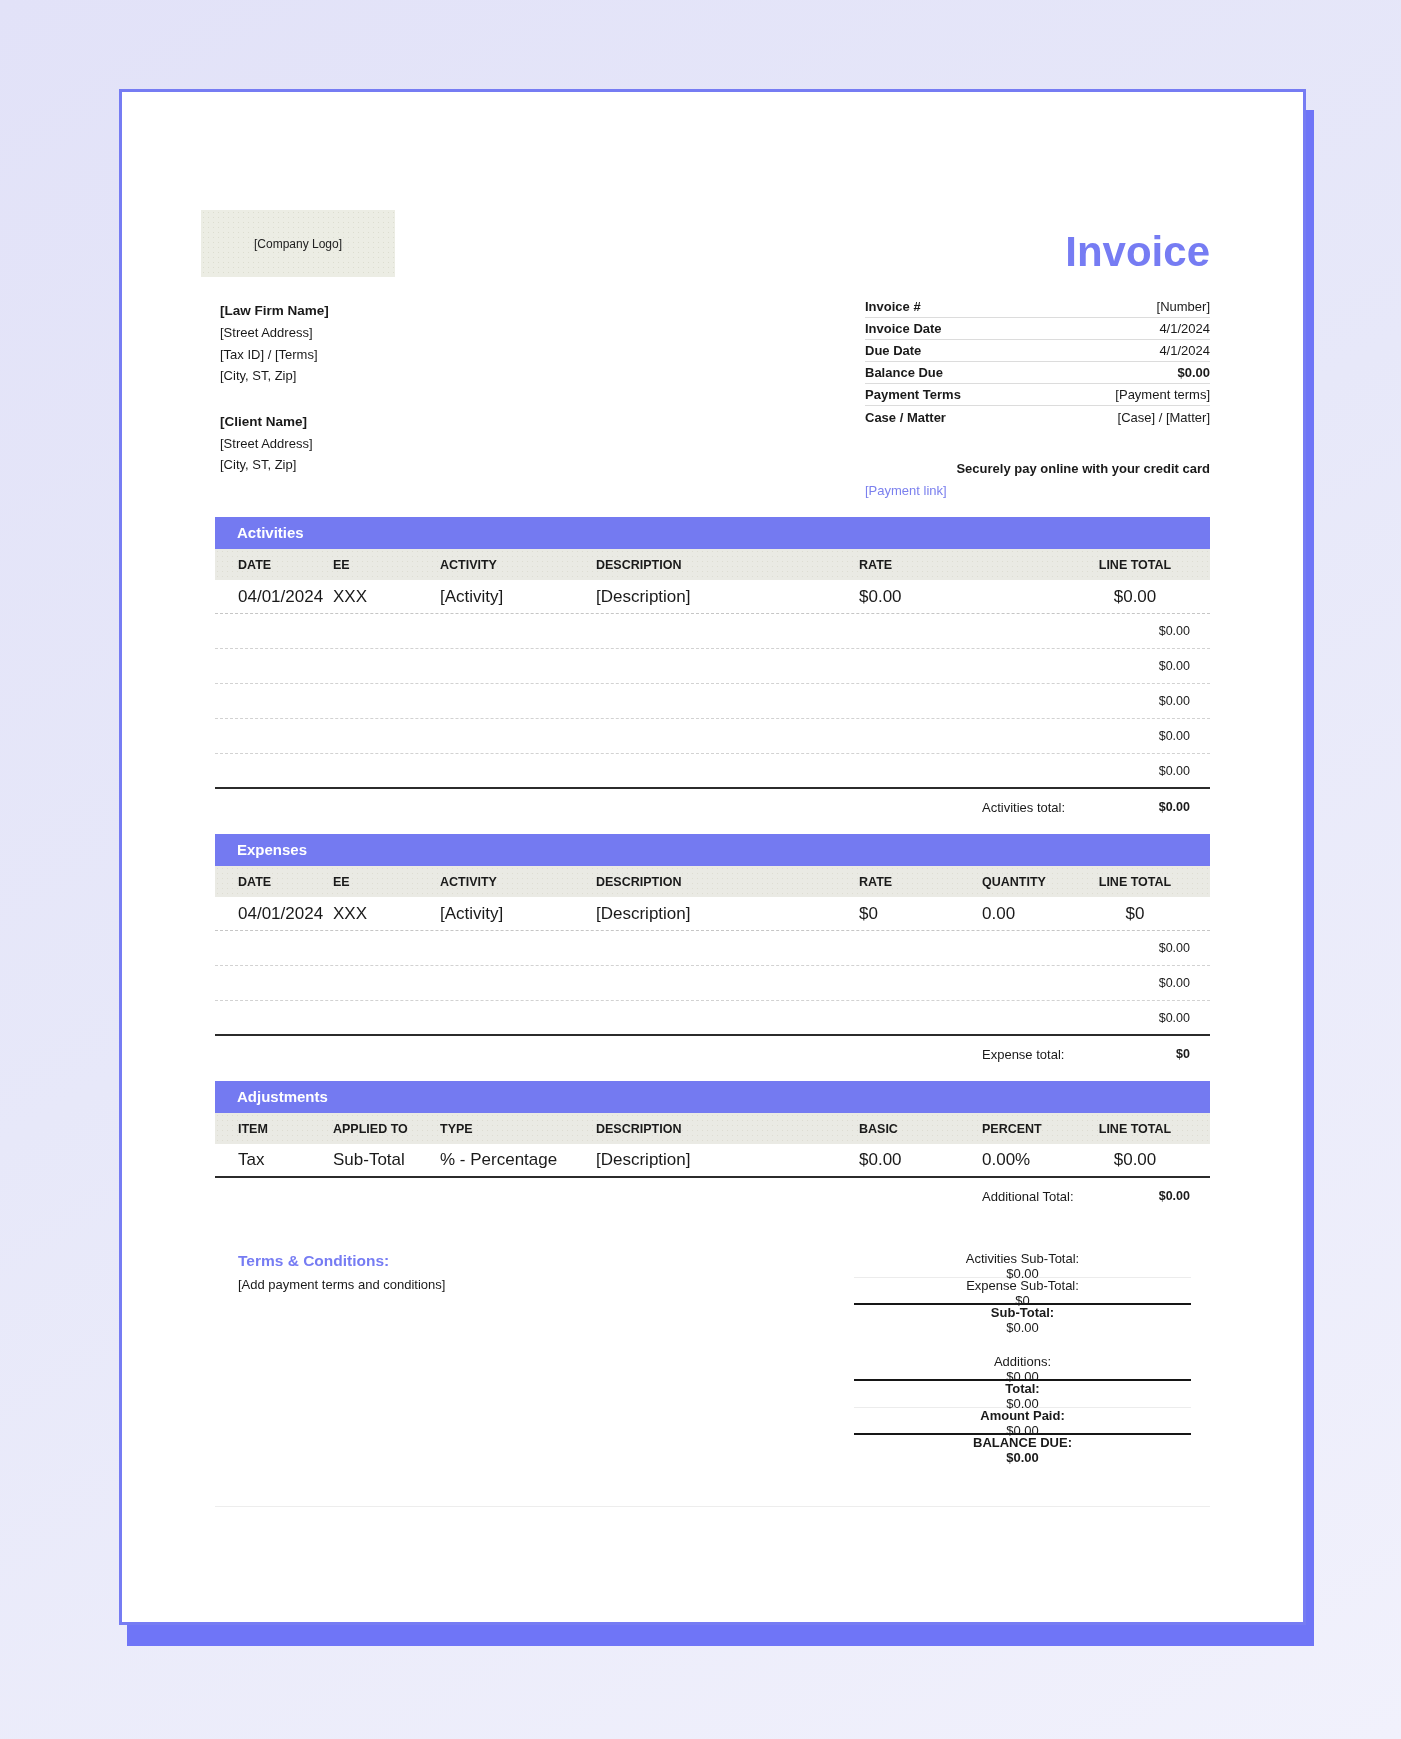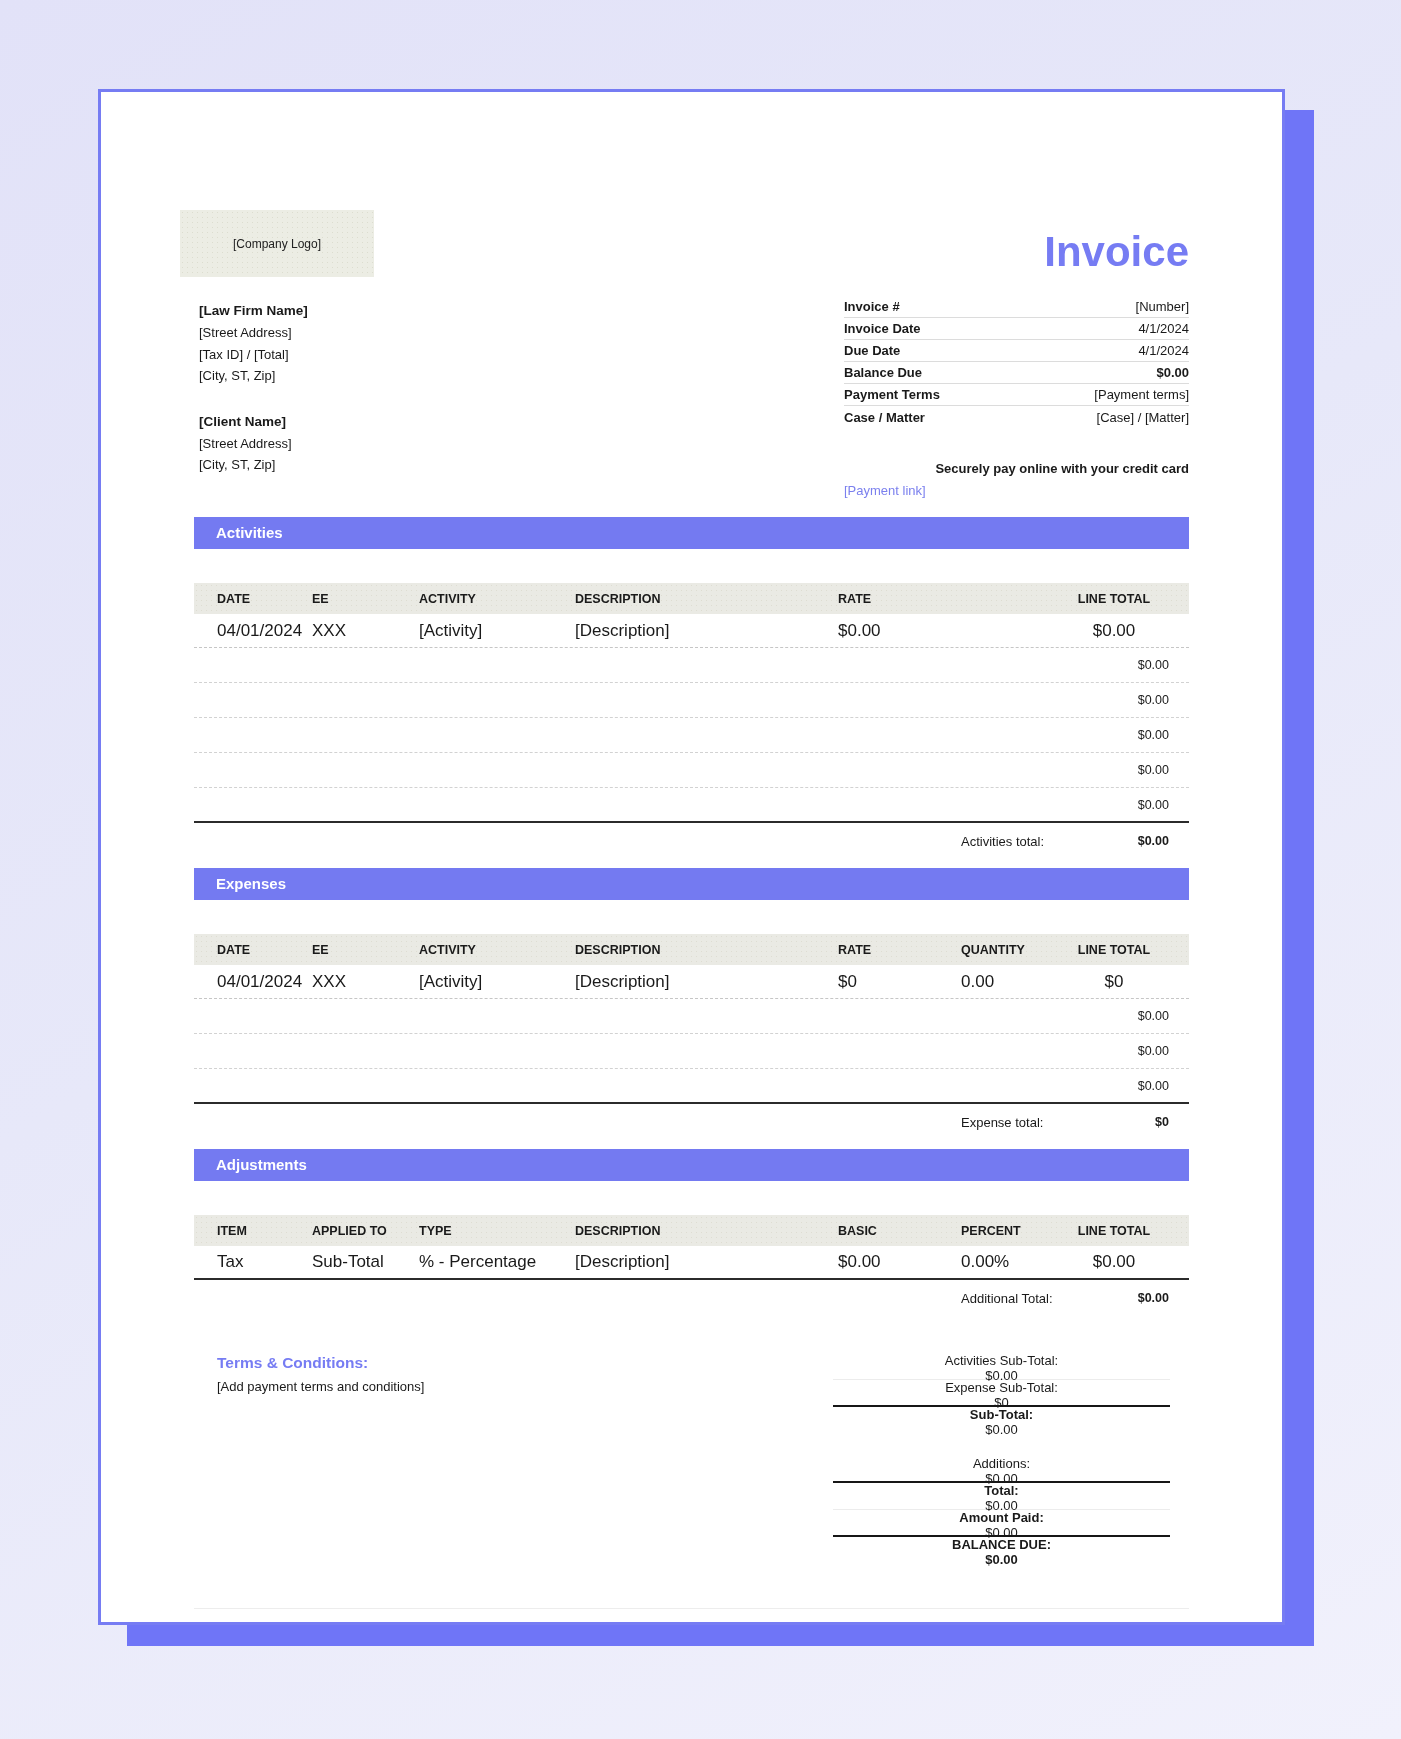--- a/index.html
+++ b/index.html
@@ -7,21 +7,21 @@
   body {
     font-family:"Liberation Sans", sans-serif;
     background:linear-gradient(150deg,#e2e2f8 0%,#e7e8f9 45%,#f1f1fc 100%);
     position:relative; overflow:hidden; color:#1a1a1a;
   }
   .page-shadow {
     position:absolute; left:127px; top:110px; width:1187px; height:1536px;
     background:#6f75f7;
   }
   .page {
-    position:absolute; left:98px; top:89px; width:1187px; height:1536px;
+    position:absolute; left:119px; top:89px; width:1187px; height:1536px;
     background:#ffffff; border:3px solid #767cf3; padding:0 93px; overflow:hidden;
   }
 
   
   .doc-header { display:flex; justify-content:space-between; }
   .hdr-left { width:430px; }
   .logo-box {
     margin-top:118px; margin-left:-14px; width:194px; height:67px;
     background-color:#ecede4;
     background-image:radial-gradient(#dcddcf 0.8px, transparent 0.9px);
@@ -56,21 +56,21 @@
   .sec-act { margin-top:17px; }
   .sec-exp { margin-top:9px; }
   .sec-adj { margin-top:9px; }
   .band {
     height:32px; background:#747af1; color:#ffffff; font-weight:bold; font-size:15px;
     line-height:32px; padding-left:22px;
   }
   .thead {
     height:31px; background-color:#eaeae4;
     background-image:radial-gradient(#deddd2 0.6px, transparent 0.7px); background-size:5px 5px;
-    font-weight:bold; font-size:12.5px; align-items:center;margin-top:34px;
+    font-weight:bold; font-size:12.5px; align-items:center;
   }
   .grid6 { display:grid; grid-template-columns:95px 107px 156px 263px 1fr 110px; padding:0 20px 0 23px; }
   .grid7 { display:grid; grid-template-columns:95px 107px 156px 263px 123px 1fr 110px; padding:0 20px 0 23px; }
   .cell-r { text-align:center; }
   .trow {
     height:34px; align-items:center; font-size:17px;
     border-bottom:1px dashed #c6c6c6;
   }
   .trow-empty {
     height:35px; display:flex; justify-content:flex-end; align-items:center;
@@ -110,21 +110,21 @@
 <div class="page">
 
   <div class="doc-header">
     <div class="hdr-left">
       <div class="logo-box">
         <span>[Company Logo]</span>
       </div>
       <div class="addr-block firm-block">
         <div class="addr-name">[Law Firm Name]</div>
         <div class="addr-line">[Street Address]</div>
-        <div class="addr-line">[Tax ID] / [Total]</div>
+        <div class="addr-line">[Tax ID] / [Terms]</div>
         <div class="addr-line">[City, ST, Zip]</div>
       </div>
       <div class="addr-block client-block">
         <div class="addr-name">[Client Name]</div>
         <div class="addr-line">[Street Address]</div>
         <div class="addr-line">[City, ST, Zip]</div>
       </div>
     </div>
 
     <div class="hdr-right">

